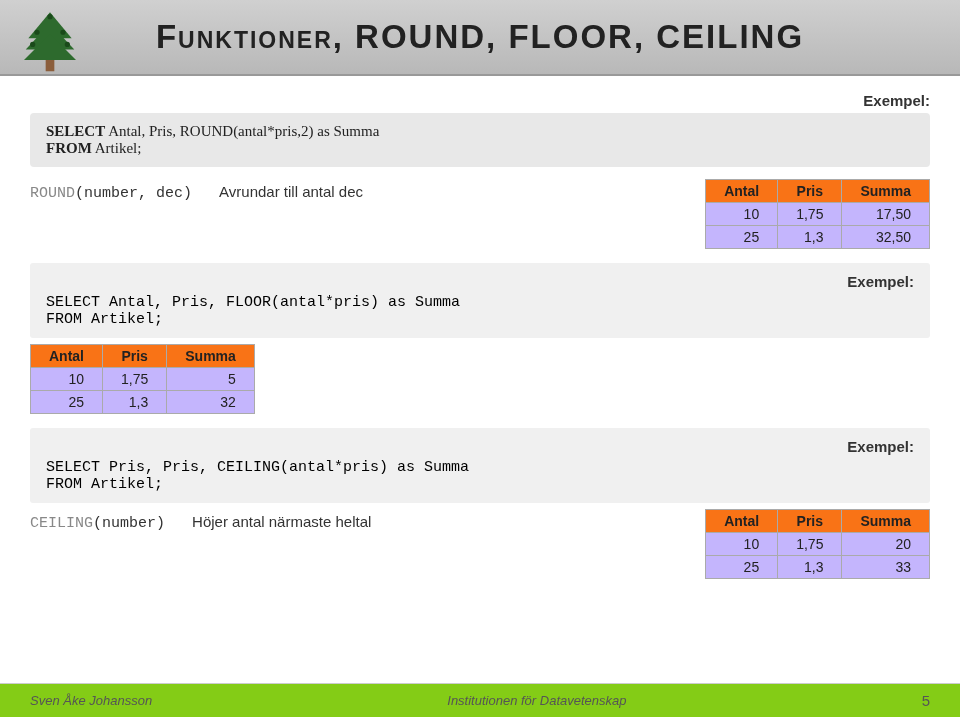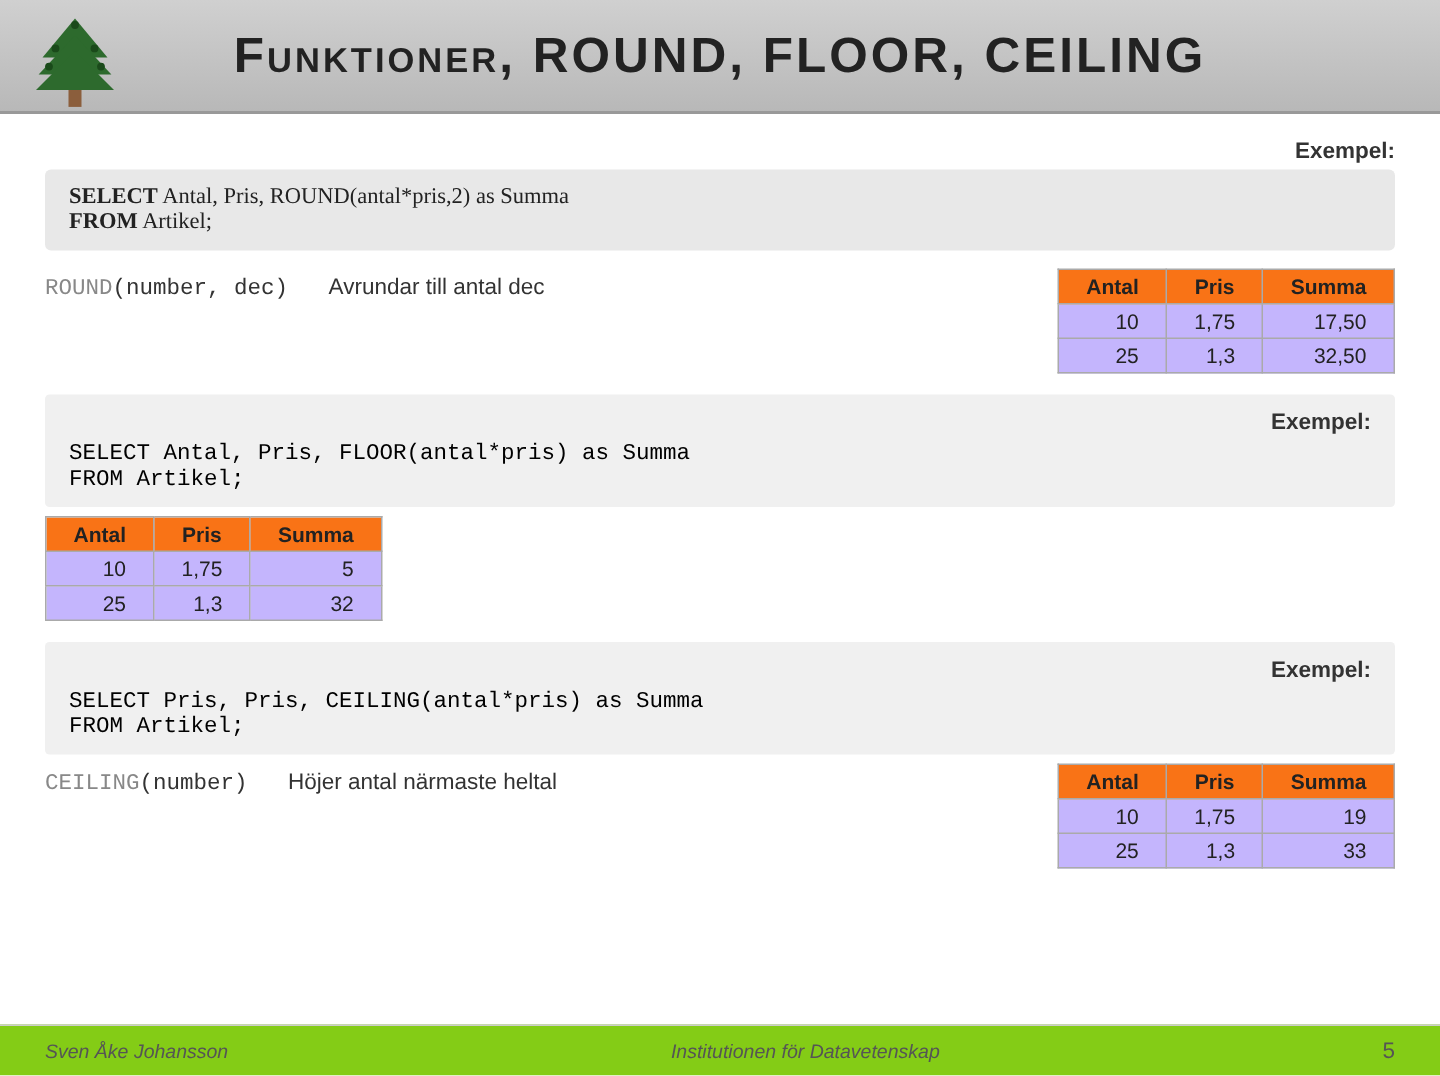--- a/index.html
+++ b/index.html
@@ -276,21 +276,21 @@
         <tr>
           <th>Antal</th>
           <th>Pris</th>
           <th>Summa</th>
         </tr>
       </thead>
       <tbody>
         <tr>
           <td>10</td>
           <td>1,75</td>
-          <td>19</td>
+          <td>20</td>
         </tr>
         <tr>
           <td>25</td>
           <td>1,3</td>
           <td>33</td>
         </tr>
       </tbody>
     </table>
   </div>
 

